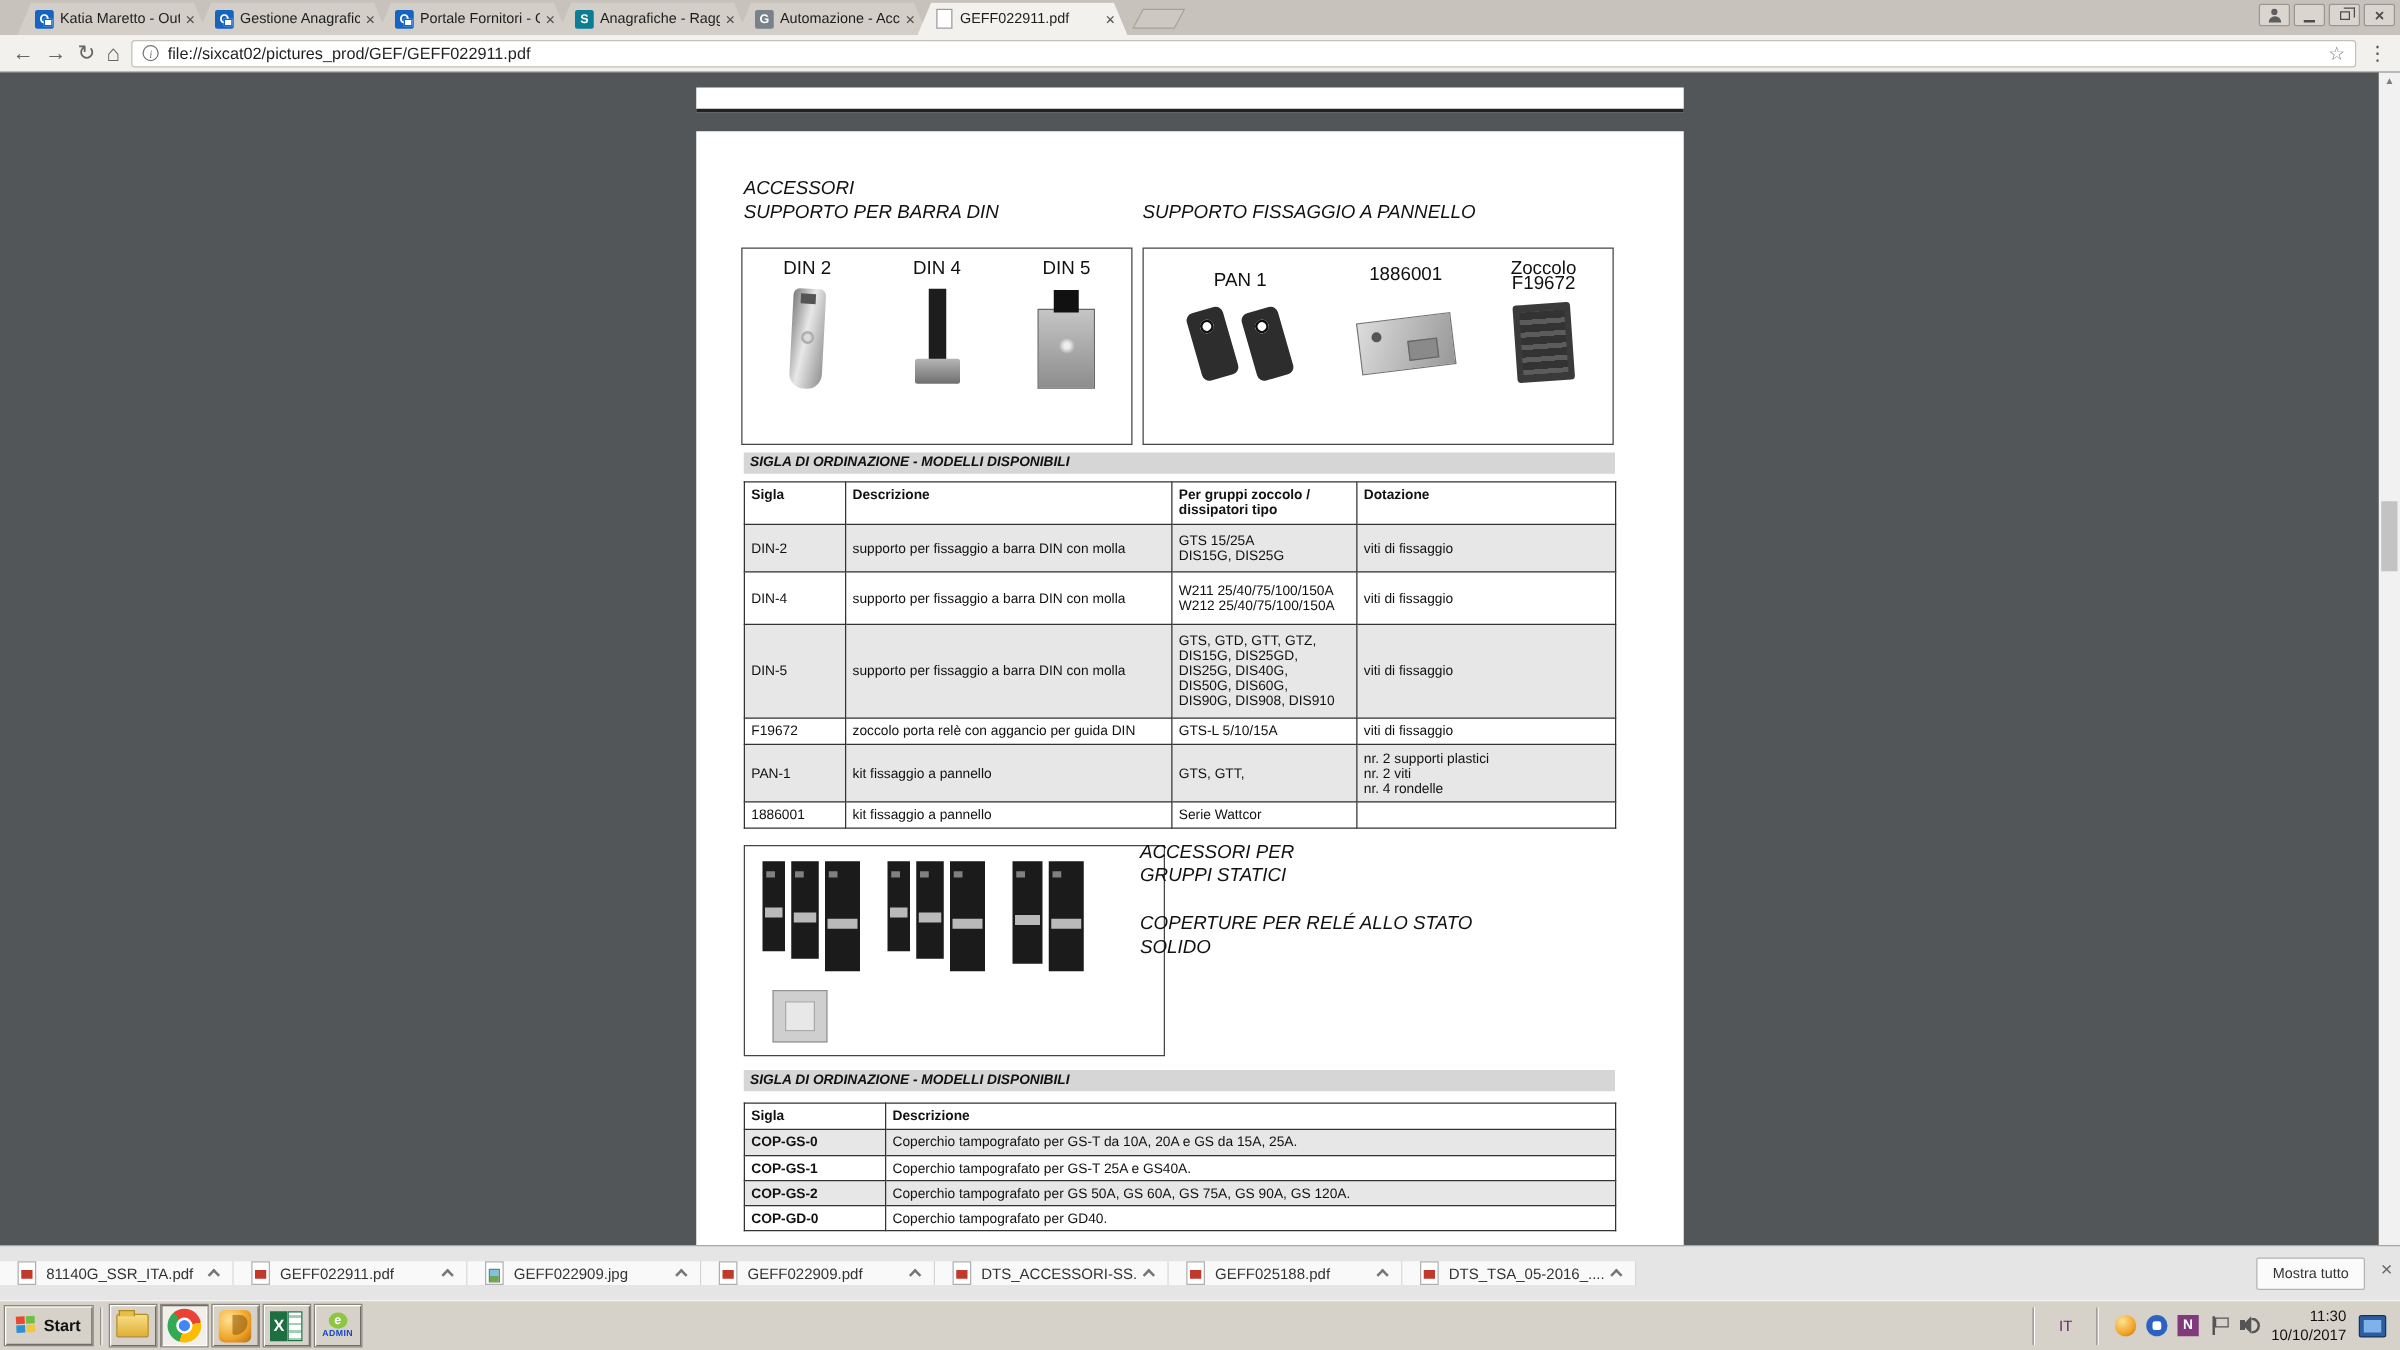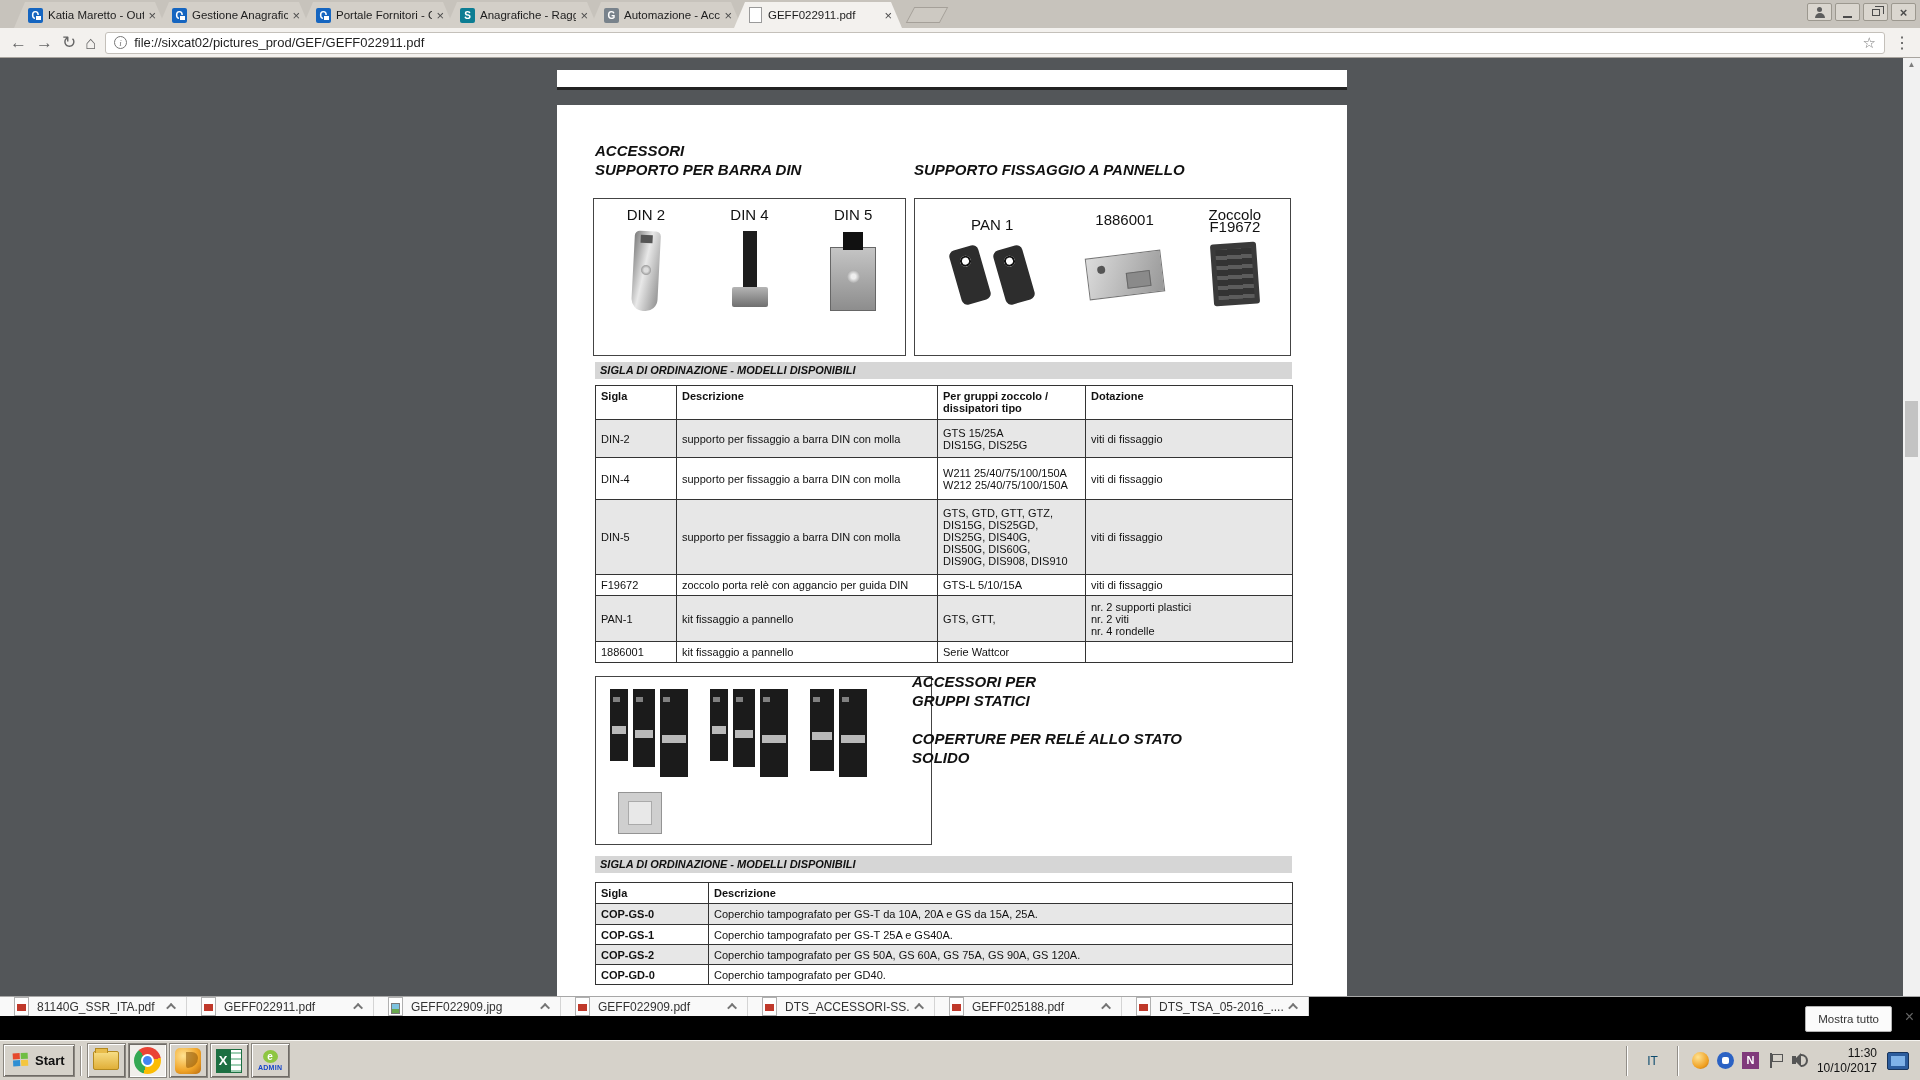--- a/index.html
+++ b/index.html
@@ -57,21 +57,21 @@
 
   
   .content { position:absolute; top:58px; left:0; width:1920px; height:938px; background:#535659; }
   .prevpage { position:absolute; left:557px; top:12px; width:790px; height:20px; background:#fff;
               border-bottom:3px solid #222; }
   .page { position:absolute; left:557px; top:47px; width:790px; height:891px; background:#fff; color:#111; }
   .scrollbar { position:absolute; right:0; top:0; width:17px; height:938px; background:#f1f1f1; }
   .sb-up { position:absolute; top:2px; left:0; width:17px; text-align:center; font-size:8px; color:#7d7d7d; }
   .sb-thumb { position:absolute; top:343px; left:2px; width:13px; height:56px; background:#c3c3c3; }
 
-  .hd { position:absolute; font-size:15px; font-weight:bold; font-style:italic; line-height:19px; }
+  .hd { position:absolute; font-size:15px; font-weight:normal; font-style:italic; line-height:19px; }
   .pre { white-space:pre-line; }
   .imgbox { position:absolute; border:1px solid #444; background:#fff; display:flex; }
   .imgcol { flex:1; display:flex; flex-direction:column; align-items:center; padding-top:10px; }
   .imglabel { font-size:15px; color:#111; margin-bottom:10px; text-align:center; line-height:12px; }
   .photo { position:relative; }
 
   
   .din2photo { width:26px; height:80px; background:linear-gradient(100deg,#7a7a7a,#e8e8e8 45%,#8f8f8f);
                border-radius:5px 5px 12px 12px; transform:rotate(3deg); }
   .din2photo::before { content:""; position:absolute; top:4px; left:6px; width:12px; height:8px; background:#555; }
@@ -112,22 +112,22 @@
   .coversbox { position:absolute; border:1px solid #444; background:#fff; }
   .coverrow { display:flex; align-items:flex-start; gap:5px; padding:12px 0 0 14px; }
   .cover { background:#1b1b1b; position:relative; }
   .cover::before { content:""; position:absolute; top:8px; left:3px; width:7px; height:5px; background:#9a9a9a; opacity:.8; }
   .cover::after { content:""; position:absolute; left:2px; right:2px; top:52%; height:8px; background:#b9b9b9; }
   .gap { width:12px; flex:none; }
   .relay { position:absolute; left:22px; bottom:10px; width:44px; height:42px; background:#cfcfcf; border:1px solid #949494; }
   .relay::after { content:""; position:absolute; inset:8px 9px; background:#e8e8e8; border:1px solid #aaa; }
 
   
-  .dlbar { position:absolute; top:996px; left:0; width:100%; height:44px; background:#000000;
-           border-top:1px solid #a7a7a7; display:flex; align-items:flex-start; }
+  .dlbar { position:absolute; top:996px; left:0; width:100%; height:44px; background:#e5e5e5;
+           border-top:1px solid #a7a7a7; display:flex; align-items:center; }
   .dl-item { width:187px; display:flex; align-items:center; gap:8px; padding:0 10px 0 14px;
              border-right:1px solid #d4d4d4; background:#f9f9f9; }
   .dl-name { font-size:12px; color:#333; white-space:nowrap; overflow:hidden; flex:1; }
   .fileic { width:15px; height:19px; background:#fff; border:1px solid #b0b0b0; position:relative; flex:none; }
   .fileic.pdf::after { content:""; position:absolute; left:2px; right:2px; top:6px; height:7px; background:#c0392b; }
   .fileic.img::after { content:""; position:absolute; left:2px; right:2px; top:5px; height:9px;
                        background:linear-gradient(#7ec3e0 55%,#69a84f 55%); border:1px solid #7a7a7a; }
   .caret-up { width:7px; height:7px; border-left:2px solid #757575; border-top:2px solid #757575;
               transform:rotate(45deg) translateY(2px); flex:none; }
   .showall { position:absolute; right:28px; top:9px; height:26px; padding:0 12px; background:#fbfbfb;
@@ -165,21 +165,21 @@
   .ic-excel { width:26px; height:24px; display:flex; }
   .ic-excel .xl { width:14px; height:24px; background:#1d6f42; color:#fff; font-weight:bold; font-size:13px;
                   display:flex; align-items:center; justify-content:center; }
   .ic-excel .sheet { width:12px; height:24px; background:#fff; border:1px solid #1d6f42;
                      background-image:repeating-linear-gradient(0deg,#9fcfb4 0 2px,#fff 2px 6px); }
   .ic-admin { display:flex; flex-direction:column; align-items:center; line-height:1; }
   .ic-admin .ball { width:15px; height:13px; border-radius:50%; background:#8ec641; color:#fff;
                     font-size:10px; font-weight:bold; display:flex; align-items:center; justify-content:center; }
   .ic-admin .lbl { font-size:7px; font-weight:bold; color:#1746c9; margin-top:1px; letter-spacing:.3px; }
   .tray { margin-left:auto; display:flex; align-items:center; gap:8px; height:34px; padding:0 8px; }
-  .lang { font-size:12px; color:#0c4a6e; padding:0 6px; }
+  .lang { font-size:12px; color:#701a75; padding:0 6px; }
   .trayic { width:17px; height:17px; position:relative; flex:none; }
   .t-gold { border-radius:50%; background:radial-gradient(circle at 35% 30%,#ffe292,#ef9f20 65%,#a86008); }
   .t-blue { border-radius:50%; background:#2b62c4; }
   .t-blue::after { content:""; position:absolute; inset:5px; background:#fff; border-radius:2px; }
   .t-note { background:#80397b; color:#fff; font-size:11px; font-weight:bold; text-align:center; line-height:17px; }
   .t-flag::before { content:""; position:absolute; left:3px; top:1px; width:2px; height:15px; background:#555; }
   .t-flag::after { content:""; position:absolute; left:5px; top:2px; width:9px; height:6px; border:1.6px solid #555; }
   .t-spk::before { content:""; position:absolute; left:0; top:4px; width:4px; height:8px; background:#555; }
   .t-spk::after { content:""; position:absolute; left:2px; top:1px; width:0; height:0;
                   border-right:7px solid #555; border-top:7px solid transparent; border-bottom:7px solid transparent; }

